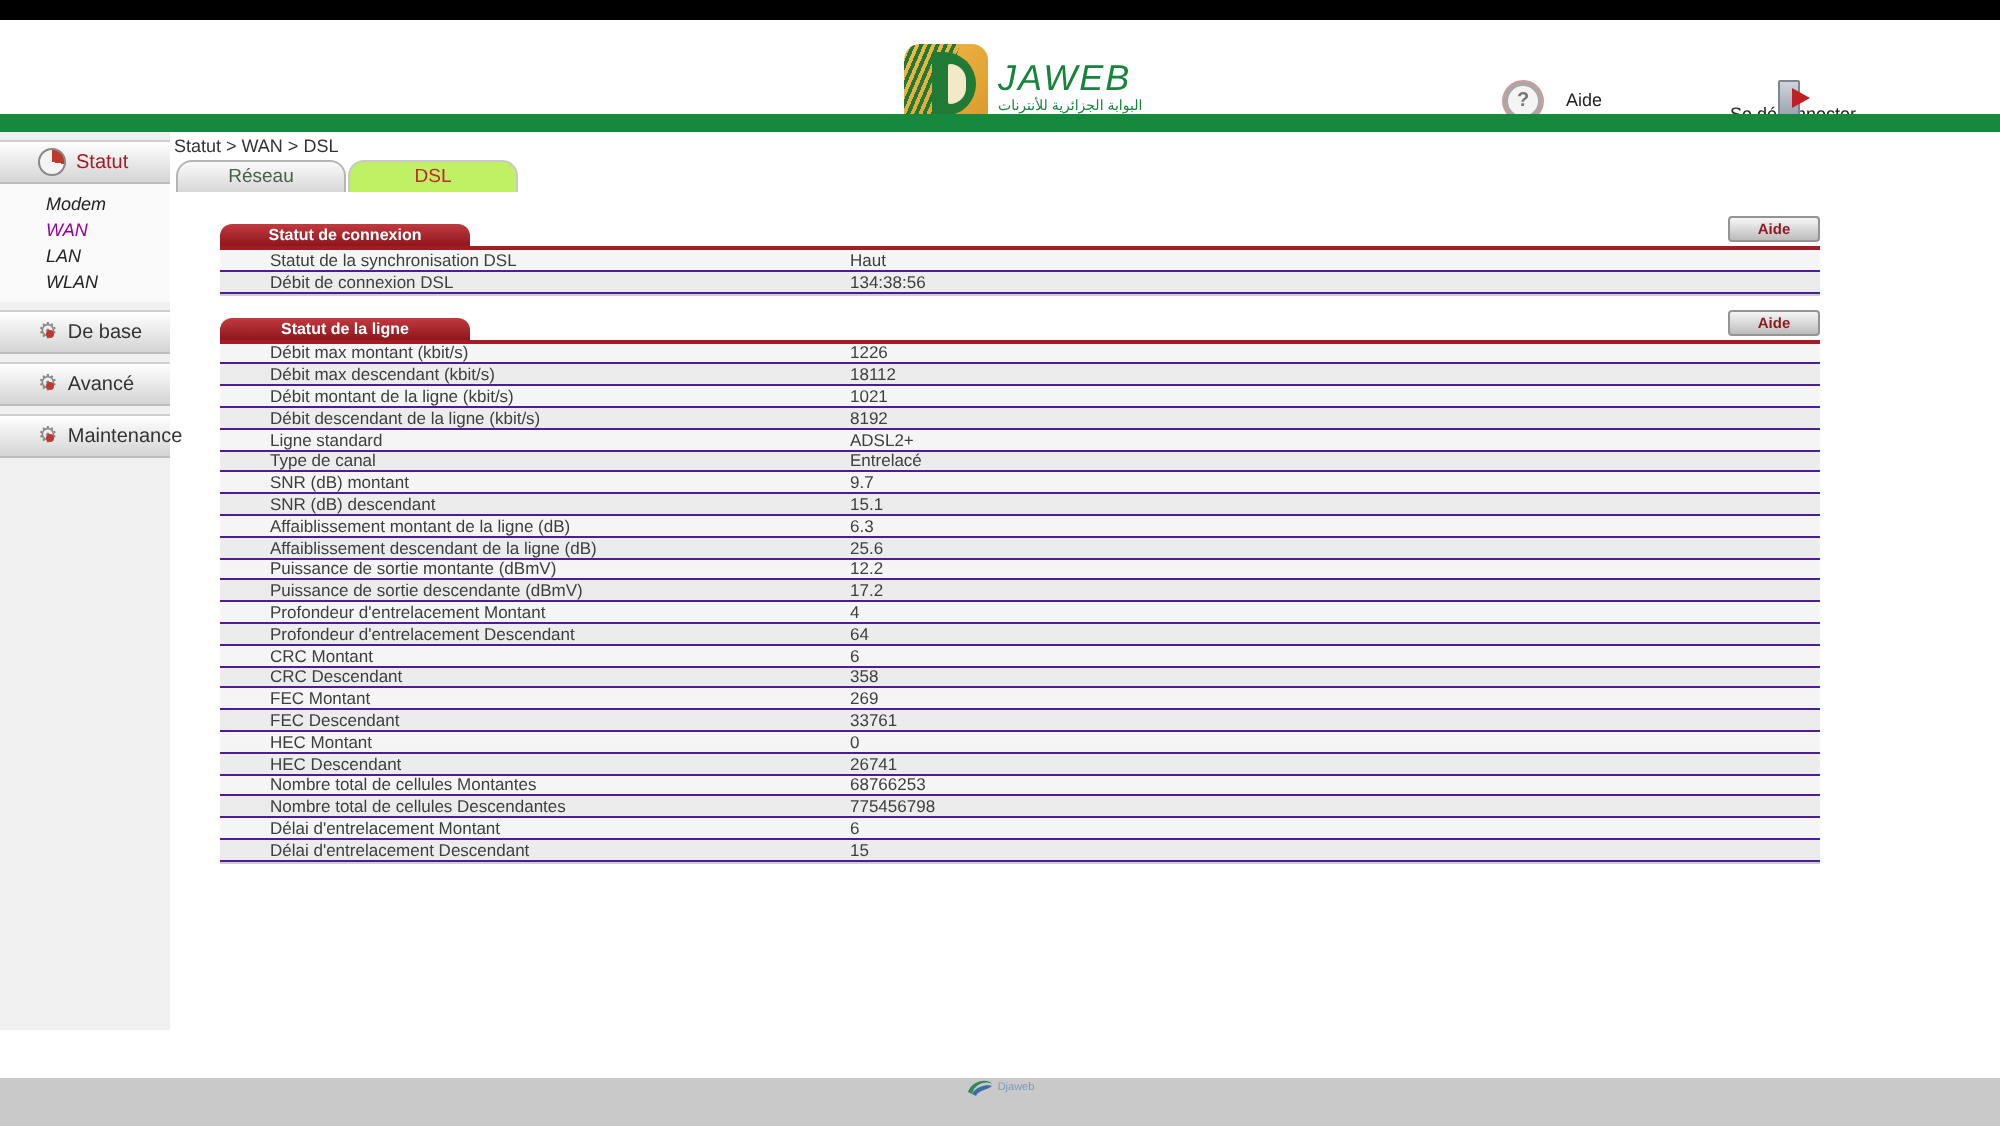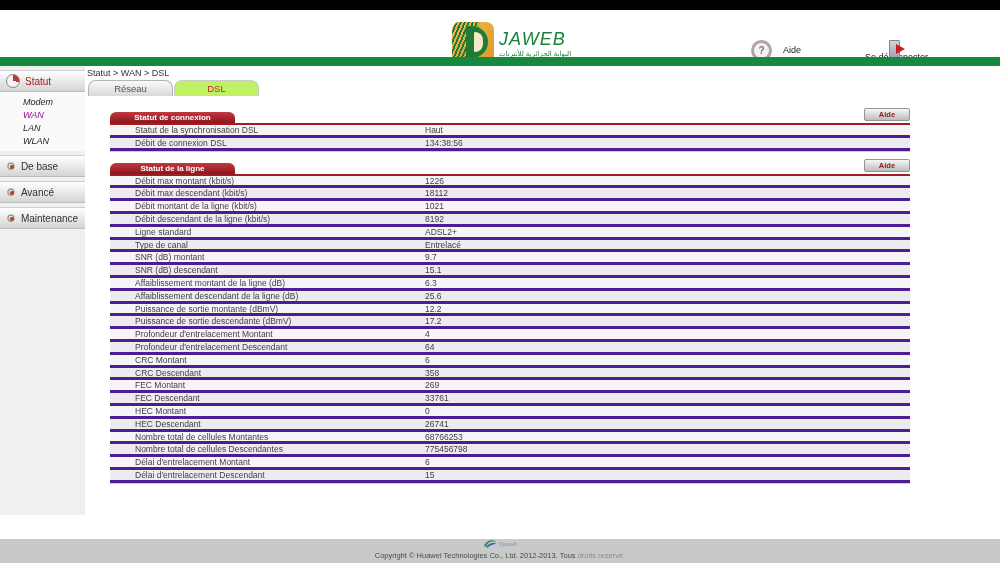--- a/index.html
+++ b/index.html
@@ -38,21 +38,21 @@
   .door-icon{position:relative;width:16px;height:17px;}
   .door-icon .door{position:absolute;left:0;top:0;width:9px;height:17px;background:linear-gradient(#cfd4da,#9aa2ad);
              border:1px solid #7d8693;border-radius:1px;}
   .door-icon .arrow{position:absolute;left:7px;top:4px;width:0;height:0;
              border-top:5px solid transparent;border-bottom:5px solid transparent;border-left:9px solid #c21f24;}
 
   
   .sidebar{position:absolute;left:0;top:66px;width:85px;height:449px;background:#f0f0f0;}
   .side-head{height:20px;background:linear-gradient(#ffffff,#d4d4d4);border-top:1px solid #cfcfcf;
              border-bottom:1px solid #bdbdbd;display:flex;align-items:center;gap:5px;
-             padding-left:6px;font-size:10px;color:#333;cursor:pointer;margin-top:4px;}
+             padding-left:19px;font-size:10px;color:#333;cursor:pointer;margin-top:4px;}
   .side-head.first{color:#a21c23;margin-top:4px;}
   .side-items{background:#fafafa;padding:3px 0 4px 0;font-style:italic;}
   .side-item{font-size:9px;color:#222;padding:1.5px 0 1.5px 23px;cursor:pointer;}
   .side-item.active{color:#990099;}
   .pie-icon{width:12px;height:12px;border-radius:50%;border:1px solid #888;
             background:conic-gradient(#c0392b 0 100deg,#f4f4f4 100deg 360deg);flex:0 0 auto;}
   .gear-icon{font-size:11px;color:#8a8a8a;position:relative;line-height:11px;flex:0 0 auto;}
   .gear-icon::after{content:'';position:absolute;left:4px;top:4px;width:4px;height:4px;
             border-radius:50%;background:#c0392b;}
 
@@ -67,22 +67,22 @@
 
   .tables{margin:14px 0 0 25px;width:800px;}
   .section{margin-bottom:9px;}
   .section-head{position:relative;height:13px;border-bottom:2px solid #a21c23;}
   .section-title{position:absolute;left:0;bottom:0;width:125px;height:11px;line-height:11px;
        background:linear-gradient(#c13a40,#8f161c);color:#fff;font-size:8px;font-weight:bold;
        text-align:center;border-radius:6px 6px 0 0;}
   .aide-btn{position:absolute;right:0;bottom:2px;width:44px;height:11px;line-height:11px;
        background:linear-gradient(#f6f6f6,#bcbcbc);border:1px solid #949494;border-radius:2px;
        font-size:7.5px;font-weight:bold;color:#8b1a1f;text-align:center;cursor:pointer;}
-  .trow{display:flex;height:9.8px;align-items:flex-start;font-size:8.5px;color:#3e3e3e;
-       border-bottom:3px solid #4c1d95;}
+  .trow{display:flex;height:9.8px;align-items:flex-end;font-size:8.5px;color:#3e3e3e;
+       border-bottom:1px solid #4c1d95;}
   .trow:nth-child(odd){background:#f5f5f5;}
   .trow:nth-child(even){background:#ececec;}
   .tcell-label{width:315px;padding-left:25px;box-sizing:border-box;white-space:nowrap;overflow:hidden;}
   .tcell-value{flex:1;white-space:nowrap;}
   .tbody{border-bottom:1px solid #cfcfcf;}
 
   
   .footer{position:absolute;left:0;bottom:0;width:100%;height:24px;background:#c9c9c9;}
   .footer-logo{position:absolute;left:0;right:0;bottom:13px;display:flex;justify-content:center;
        align-items:center;gap:2px;}
@@ -288,19 +288,15 @@
   </div>
 
   <div class="footer">
     <div class="footer-logo">
       <svg class="swoosh" viewBox="0 0 14 12">
         <path d="M1 8 C3 2, 11 1, 13 4 C10 2, 4 4, 3 9 Z" fill="#2e8b57"></path>
         <path d="M3 9 C5 5, 11 4, 13 5 C11 7, 6 7, 5 10 Z" fill="#3a6ea5"></path>
       </svg>
       <span class="footer-logo-text">Djaweb</span>
     </div>
-    <div class="copyright">
-      <span>Copyright © Huawei Technologies Co., Ltd. 2012-2013. Tous</span>
-      <span class="light">droits reservé.</span>
-    </div>
   </div>
 
 </div>
 
 </body></html>

